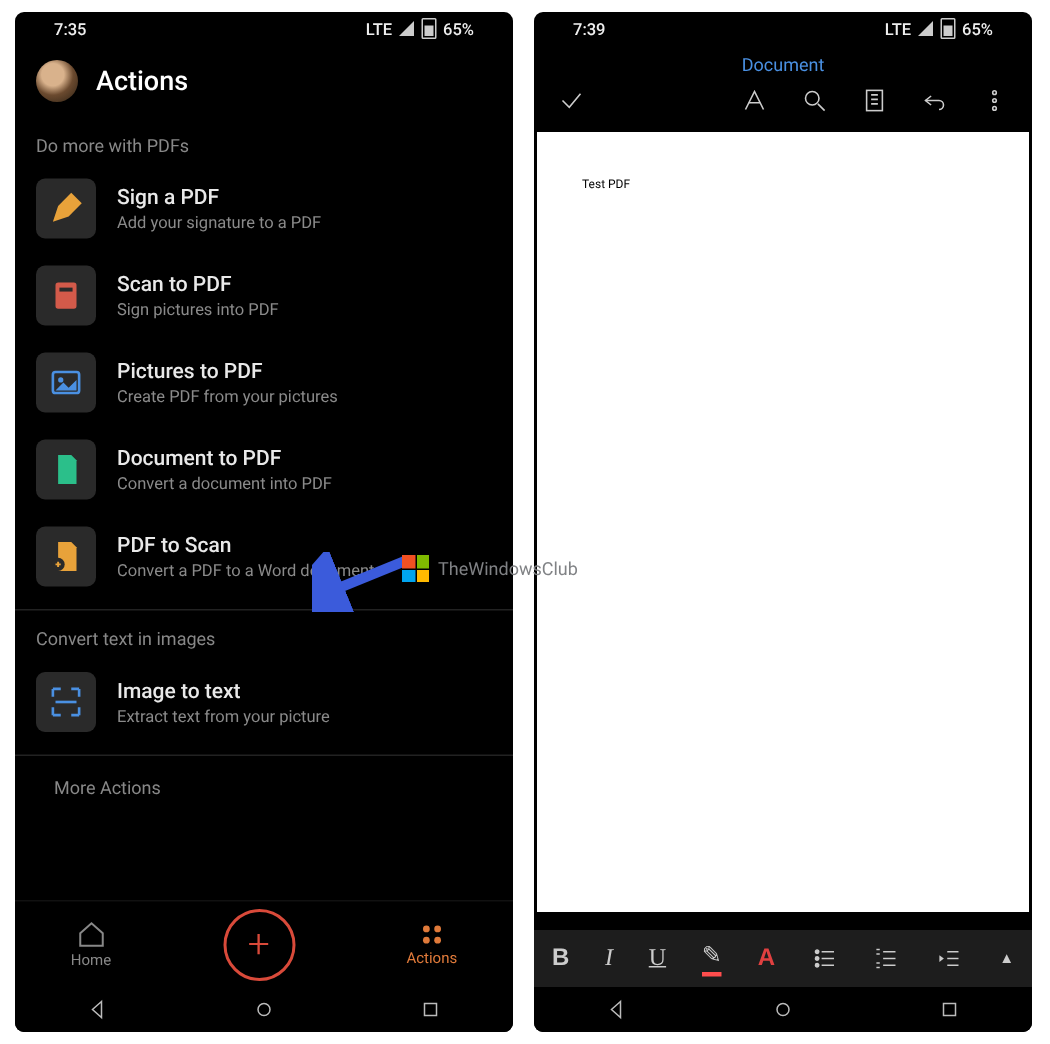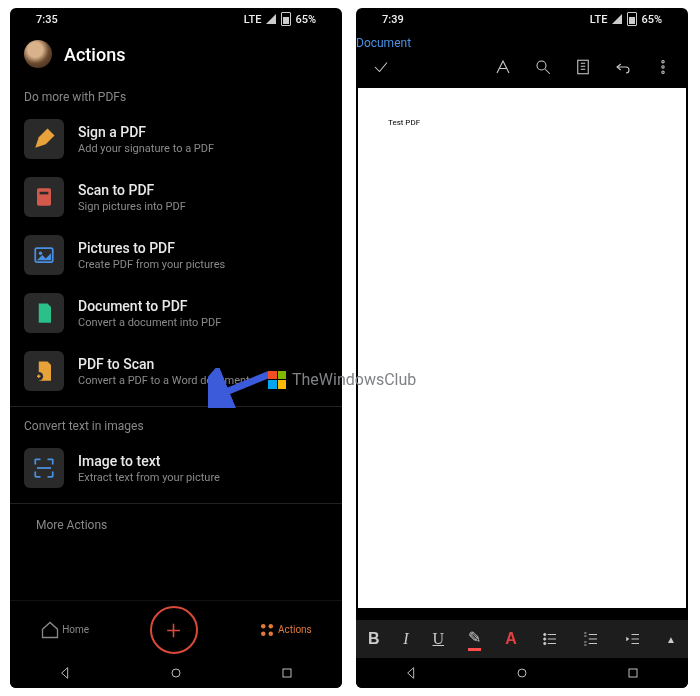--- a/index.html
+++ b/index.html
@@ -78,38 +78,39 @@
   .divider { height: 1px; background: #222; margin: 6px 0 4px; }
   .more-label { color: #888; font-size: 12px; padding: 10px 26px; }
   
   .appbar {
     margin-top: auto;
     height: 58px;
     display: flex; align-items: center; justify-content: space-around;
     border-top: 1px solid #111;
     background: #000;
   }
-  .appbar-item { display: flex; flex-direction: row; align-items: center; gap: 2px; font-size: 10px; color: #888; }
+  .appbar-item { display: flex; flex-direction: column; align-items: center; gap: 2px; font-size: 10px; color: #888; }
   .appbar-item.active { color: #e07a3a; }
   .fab {
     width: 48px; height: 48px; border-radius: 50%;
     border: 2px solid #d94a3a;
     display: flex; align-items: center; justify-content: center;
     color: #d94a3a; font-size: 26px; font-weight: 300;
   }
   
   .sysnav {
     height: 30px;
     display: flex; align-items: center; justify-content: space-around;
     background: #000;
   }
   .sysnav svg { width: 16px; height: 16px; stroke: #bbb; fill: none; stroke-width: 1.5; }
 
   
   .r-head {
+    text-align: center;
     font-size: 12px;
     padding: 6px 0 2px;
   }
   .r-head a { color: #4a90e2; text-decoration: none; }
   .r-toolbar {
     display: flex; align-items: center; gap: 22px;
     padding: 6px 16px 10px;
   }
   .r-toolbar .spacer { flex: 1; }
   .r-toolbar svg { width: 18px; height: 18px; stroke: #ccc; fill: none; stroke-width: 1.4; }
@@ -147,21 +148,21 @@
   
   .arrow {
     position: absolute;
     left: 208px; top: 368px;
     pointer-events: none;
   }
   
   .wm {
     position: absolute;
     left: 268px; top: 370px;
-    font-size: 16px;
+    font-size: 12px;
     color: #808285;
     display: flex; align-items: center; gap: 6px;
     pointer-events: none;
   }
   .wm-logo {
     width: 18px; height: 18px;
     display: grid; grid-template-columns: 1fr 1fr; grid-template-rows: 1fr 1fr;
     gap: 1px;
   }
   .wm-logo div:nth-child(1){background:#f25022;}

